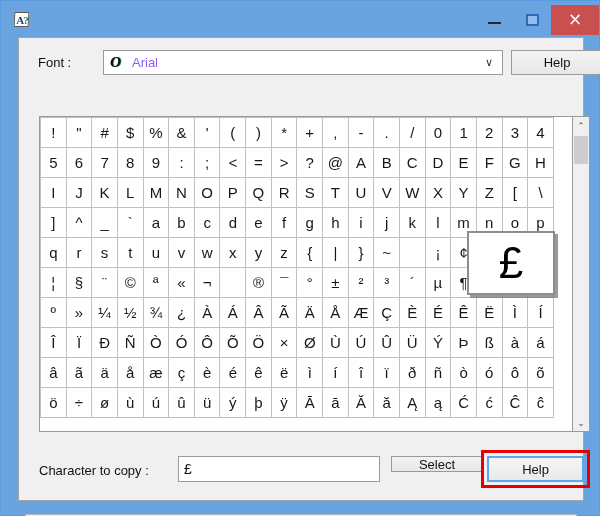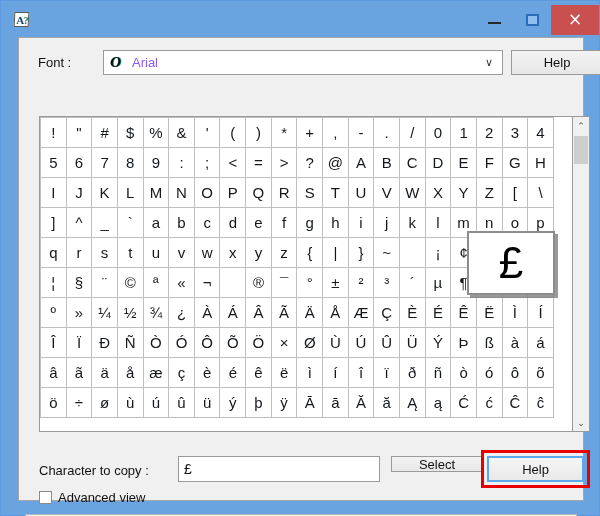--- a/index.html
+++ b/index.html
@@ -531,24 +531,20 @@
       <div id="sb-thumb"></div>
       <div class="sb-arrow" id="sb-down">⌄</div>
     </div>
 
     <div id="chars-label">Character to copy :</div>
     <div id="chars-input">£</div>
     <div id="select-button">Select</div>
     <div id="copy-annotation"></div>
     <div id="copy-button">Help</div>
 
-    <div id="advanced-row">
-      <div id="advanced-box"></div>
-      <span id="advanced-label">Advanced view</span>
-    </div>
 
     <div id="statusbar">
       
       
     </div>
 
   </div>
 </div>
 
 </body></html>

